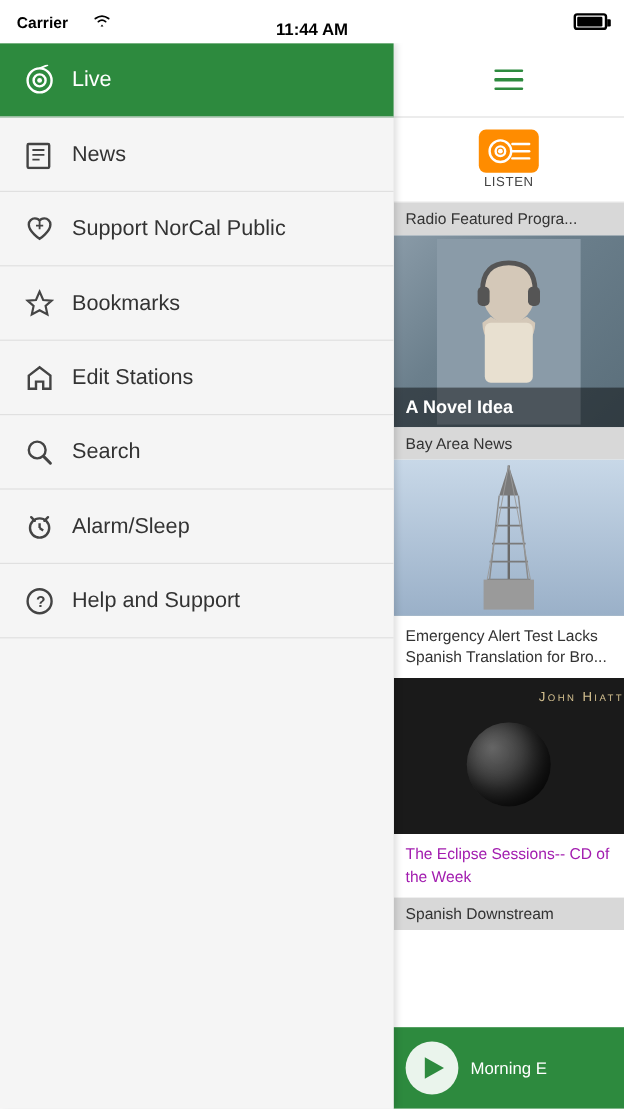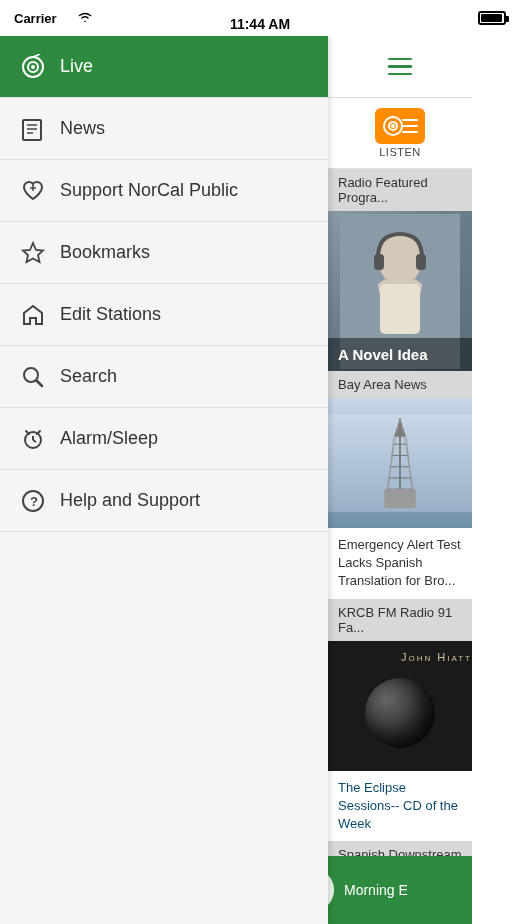--- a/index.html
+++ b/index.html
@@ -43,21 +43,21 @@
       display: flex;
       align-items: center;
       gap: 6px;
     }
     .battery-icon { width: 28px; height: 14px; border: 2px solid #000; border-radius: 3px; position: relative; }
     .battery-icon::after { content:''; position:absolute; right:-5px; top:3px; width:3px; height:6px; background:#000; border-radius:0 1px 1px 0; }
     .battery-fill { position:absolute; left:1px; top:1px; bottom:1px; right:2px; background:#000; border-radius:1px; }
 
     
     .app-container {
-      width: 472px;
+      width: 520px;
       height: 888px;
       display: flex;
       position: relative;
     }
 
     
     .sidebar {
       width: 328px;
       height: 100%;
       background: #f5f5f5;
@@ -230,21 +230,21 @@
       transform: translate(-50%, -40%);
       width: 70px;
       height: 70px;
       border-radius: 50%;
       background: radial-gradient(circle at 30% 30%, #666 0%, #333 50%, #111 100%);
       box-shadow: inset -8px -8px 20px rgba(0,0,0,0.8);
     }
     .eclipse-caption {
       padding: 8px 10px;
       font-size: 13px;
-      color: #0c4a6e;
+      color: #a21caf;
       line-height: 1.4;
     }
 
     
     .living-section {
       background: #d8d8d8;
       padding: 6px 10px;
       font-size: 13px;
       font-weight: 500;
       color: #333;
@@ -483,21 +483,20 @@
               <line x1="104" y1="30" x2="112" y2="100" stroke="#8a8a8a" stroke-width="1.2"></line>
               <line x1="96" y1="5" x2="78" y2="100" stroke="#9a9a9a" stroke-width="0.8"></line>
               <line x1="96" y1="5" x2="114" y2="100" stroke="#9a9a9a" stroke-width="0.8"></line>
               <rect x="75" y="100" width="42" height="25" fill="#9a9a9a"></rect>
             </svg>
           </div>
         </div>
         <div class="bay-news-text">Emergency Alert Test Lacks Spanish Translation for Bro...</div>
       </div>
 
-      <div class="section-header">KRCB FM Radio 91 Fa...</div>
       <div class="news-card">
         <div class="eclipse-card">
           <div class="eclipse-text-overlay">John Hiatt</div>
           <div class="eclipse-circle"></div>
         </div>
         <div class="eclipse-caption">The Eclipse Sessions-- CD of the Week</div>
       </div>
 
       <div class="living-section">Spanish Downstream</div>
       <div style="height:68px;"></div>

